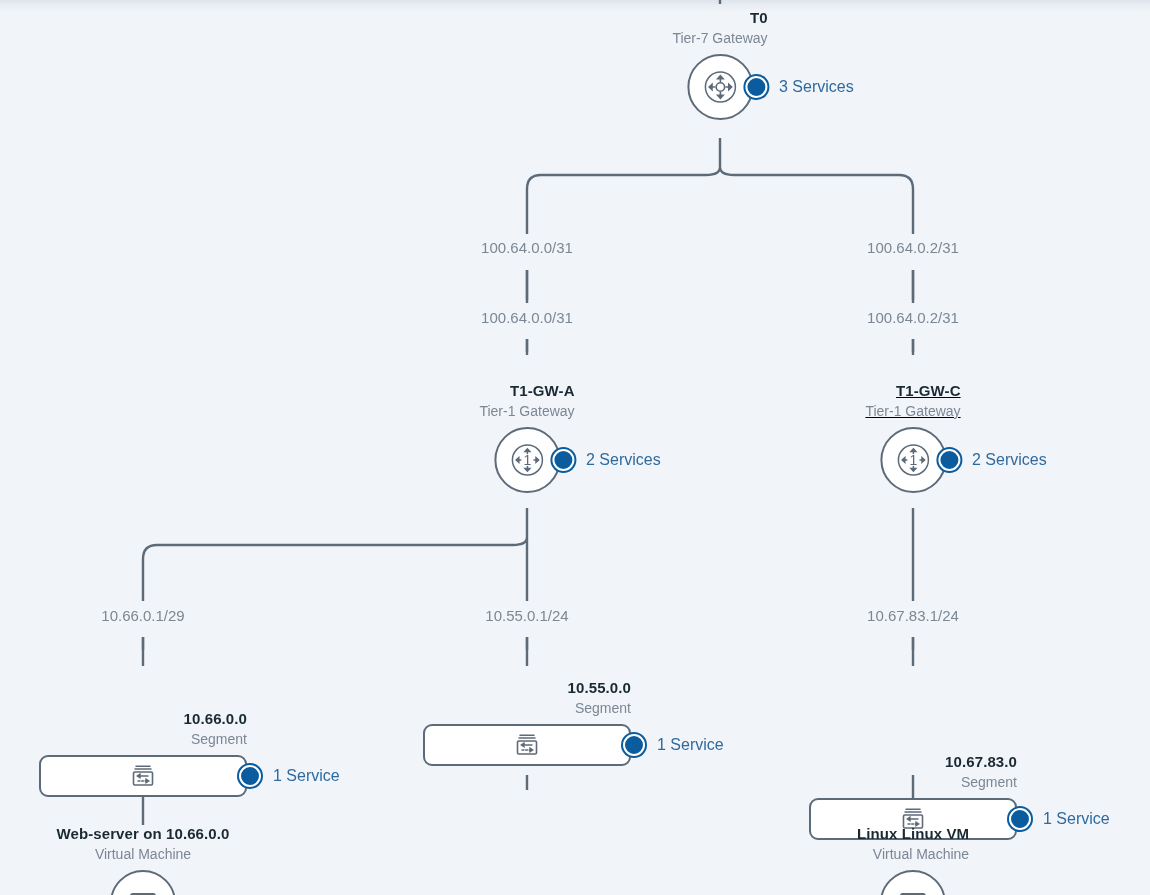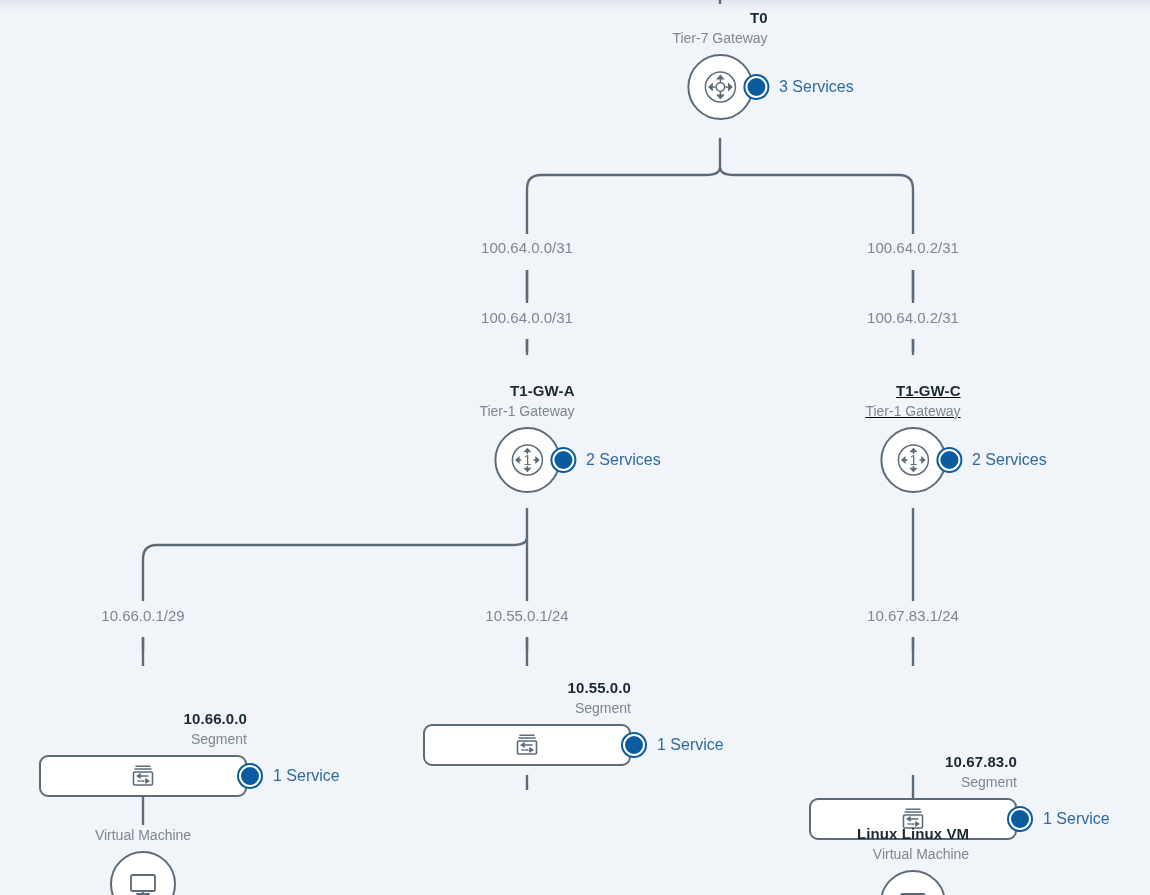--- a/index.html
+++ b/index.html
@@ -356,20 +356,21 @@
         </svg>
       </div>
       <div class="svc" style="left:200px; top:10px;">
         <span class="svc-dot"></span>
         <span class="svc-label">1 Service</span>
       </div>
     </div>
   </div>
 
   <div class="vm-label-left" style="left:30px; top:824px; width:226px;">
+    <div class="node-title">Web-server on 10.66.0.0</div>
     <div class="node-sub">Virtual Machine</div>
     <div class="vm-shape-wrap" style="margin-left:80px;">
       <div class="vm-circle">
         <svg width="34" height="34" viewBox="0 0 34 34">
           <rect x="5" y="8" width="24" height="16" rx="1.6" fill="none" stroke="#5d6b78" stroke-width="1.8"></rect>
           <path d="M11,27 L23,27" stroke="#5d6b78" stroke-width="1.8" stroke-linecap="round"></path>
           <path d="M17,24 L17,27" stroke="#5d6b78" stroke-width="1.8"></path>
         </svg>
       </div>
     </div>

